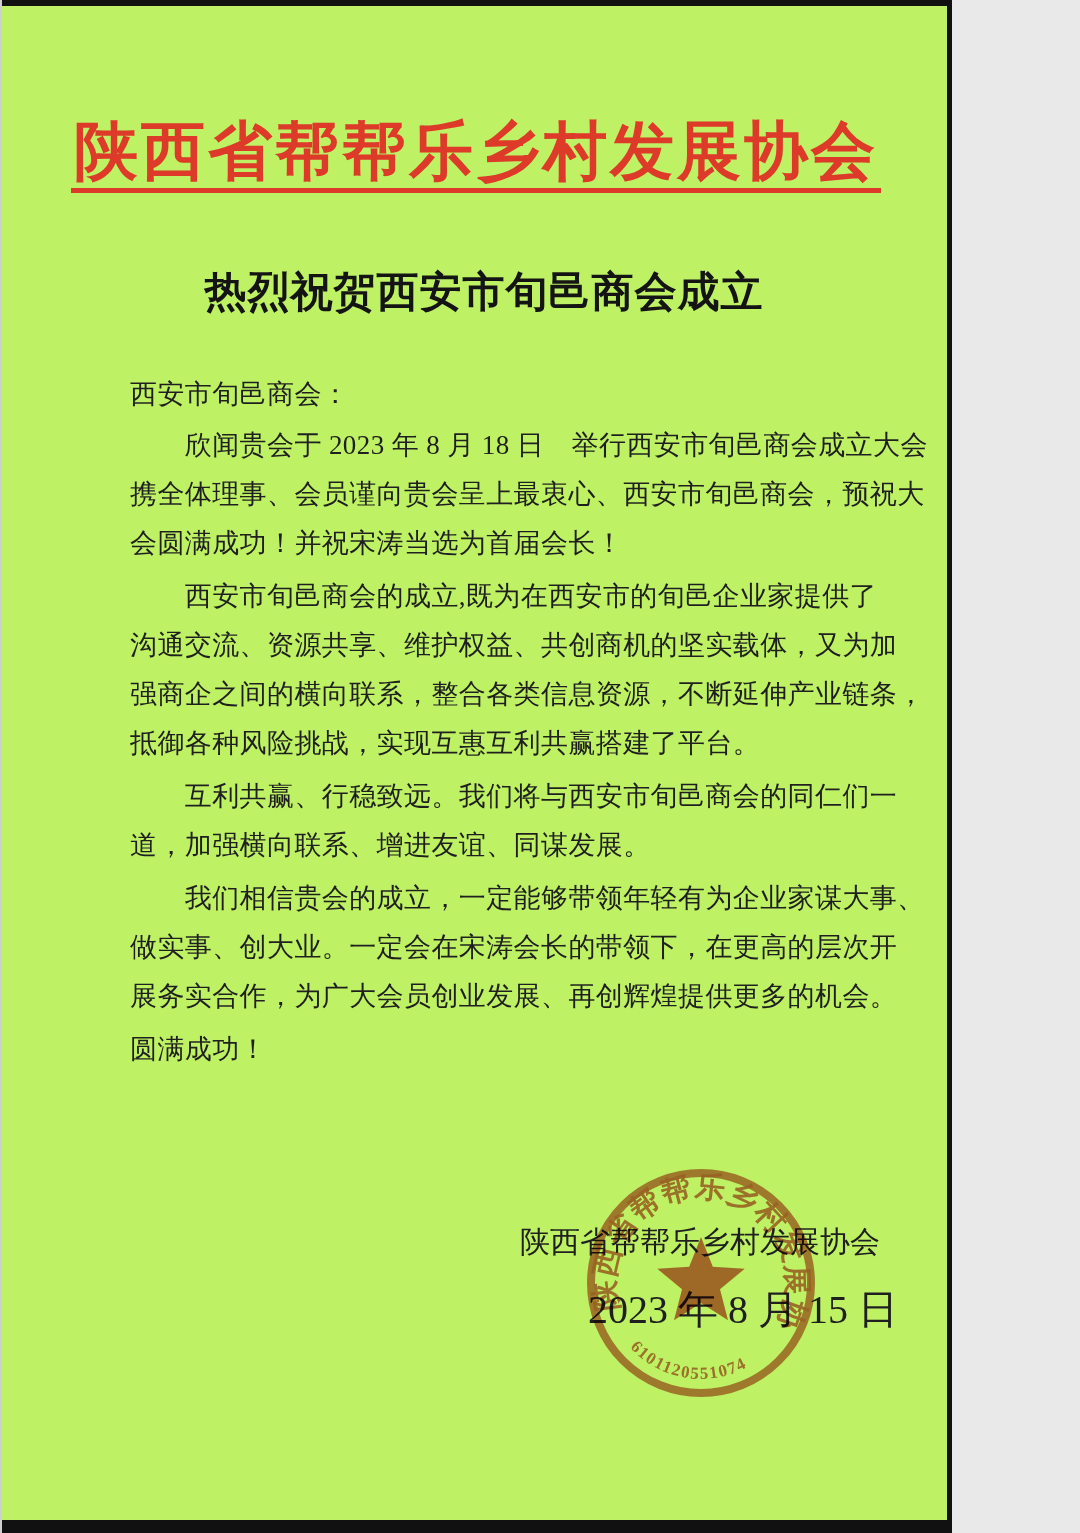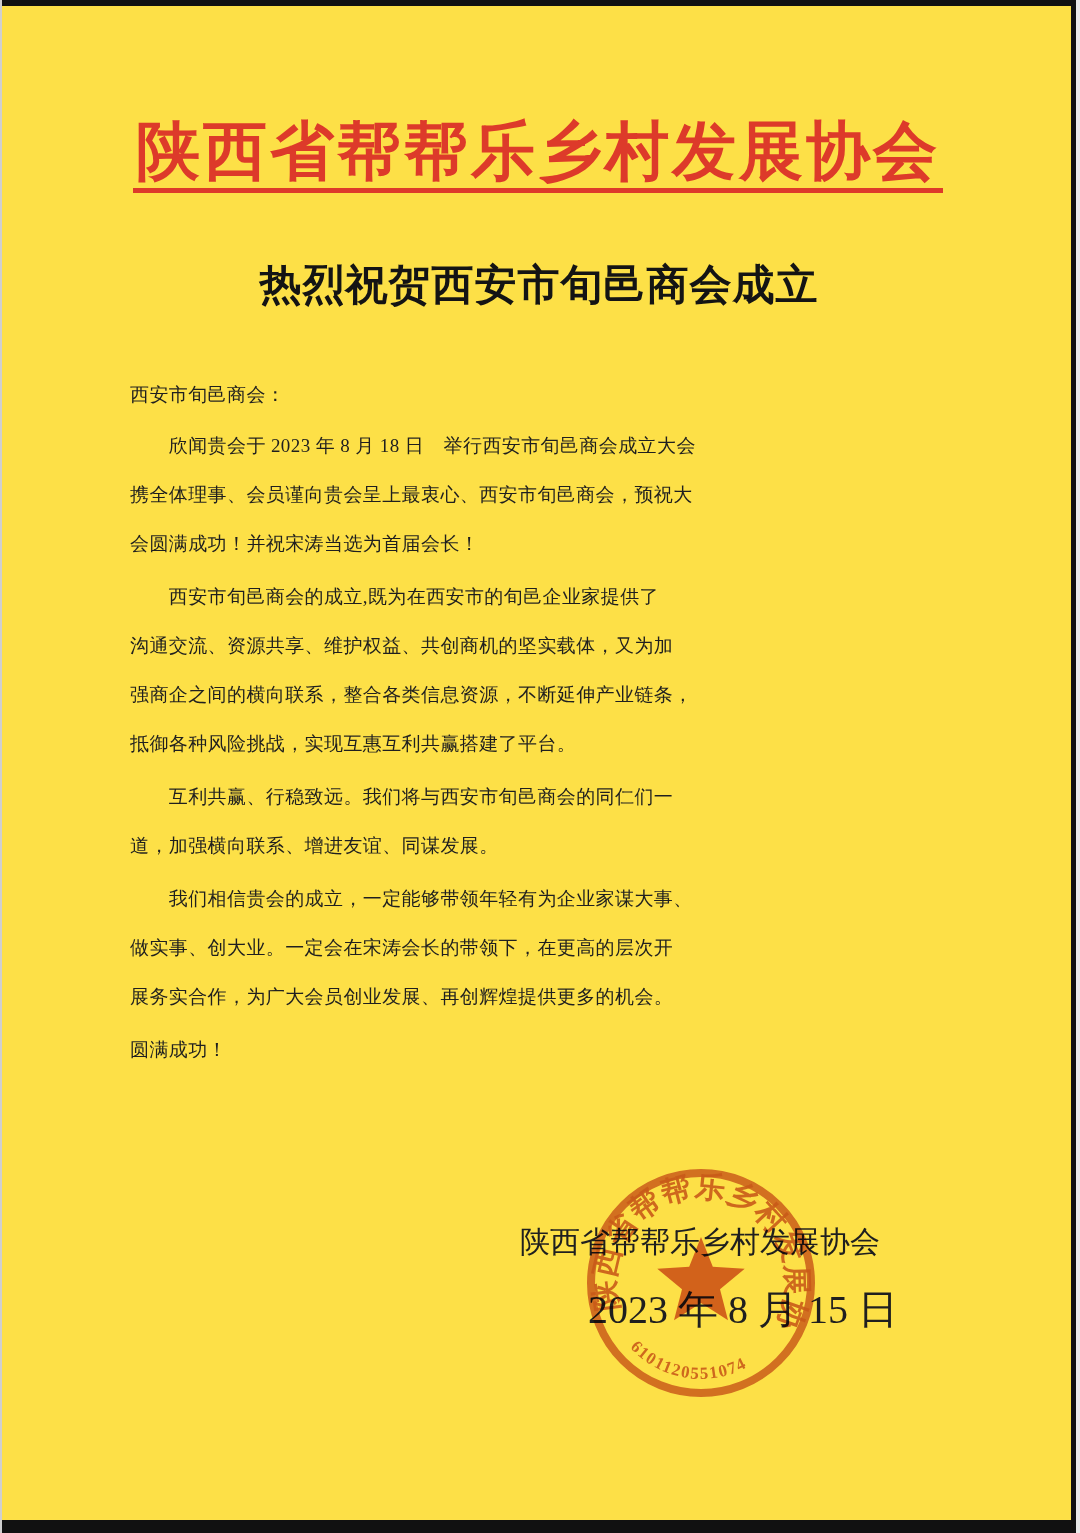--- a/index.html
+++ b/index.html
@@ -1,19 +1,19 @@
 <!DOCTYPE html>
 <html><head>
 <meta charset="utf-8">
 <style>
   html,body{margin:0;padding:0;background:#e9e9e9;}
   .page{
     position:relative;
-    width:1076px;height:1533px;
-    background:#fde047;
+    width:952px;height:1533px;
+    background:#bef264;
     overflow:hidden;
     font-family:"Liberation Serif","DejaVu Serif",serif;
   }
   .edge{position:absolute;background:#111;}
   .edge.top{left:0;top:0;width:1080px;height:6px;}
   .edge.bottom{left:0;bottom:0;width:1080px;height:13px;}
   .edge.right{right:0;top:0;width:5px;height:1533px;}
   .edge.left{left:0;top:0;width:2px;height:1533px;background:#cfcfcf;}
 
   .org-title{
@@ -24,30 +24,30 @@
     display:inline-block;
     font-size:64px;font-weight:bold;
     letter-spacing:3px;
     color:#dd3a2a;
     border-bottom:5px solid #dd3a2a;
     padding:0 3px 3px 3px;
     line-height:1.05;
   }
   .letter-title{
     position:absolute;left:0;top:256px;width:100%;
-    margin:1px;text-align:center;
+    margin:8px;text-align:center;
     font-size:42px;font-weight:bold;color:#141414;
     letter-spacing:1px;
   }
   .body{
     position:absolute;left:130px;top:370px;width:824px;
     color:#1f1f1f;
   }
   .line{
-    font-size:19px;line-height:49px;
+    font-size:27px;line-height:49px;
     letter-spacing:0.4px;
     white-space:nowrap;
   }
   .salutation{margin-bottom:2px;}
   .para{margin-bottom:4px;}
 
   .signature{
     position:absolute;left:520px;top:1222px;
     font-size:30px;color:#1f1f1f;letter-spacing:0;
     white-space:nowrap;

